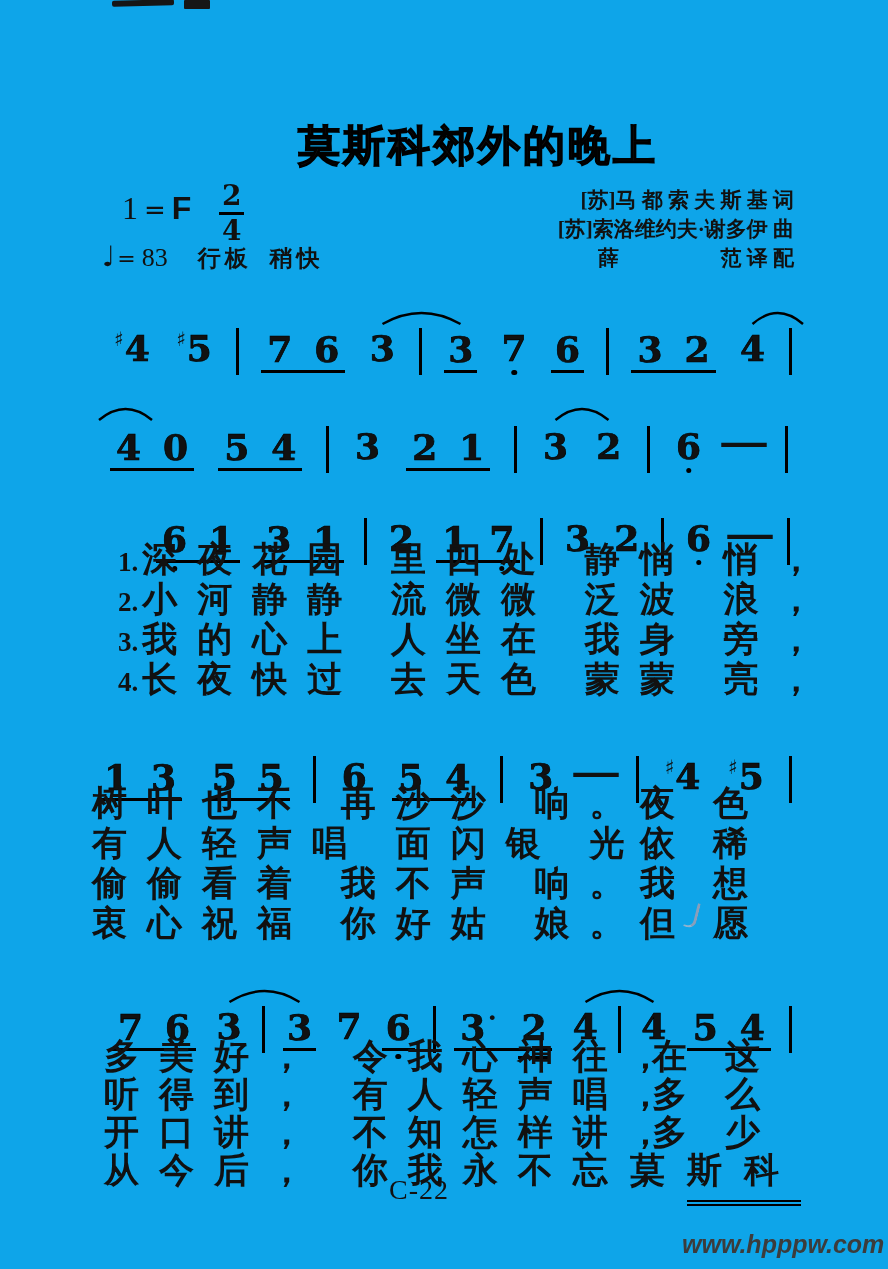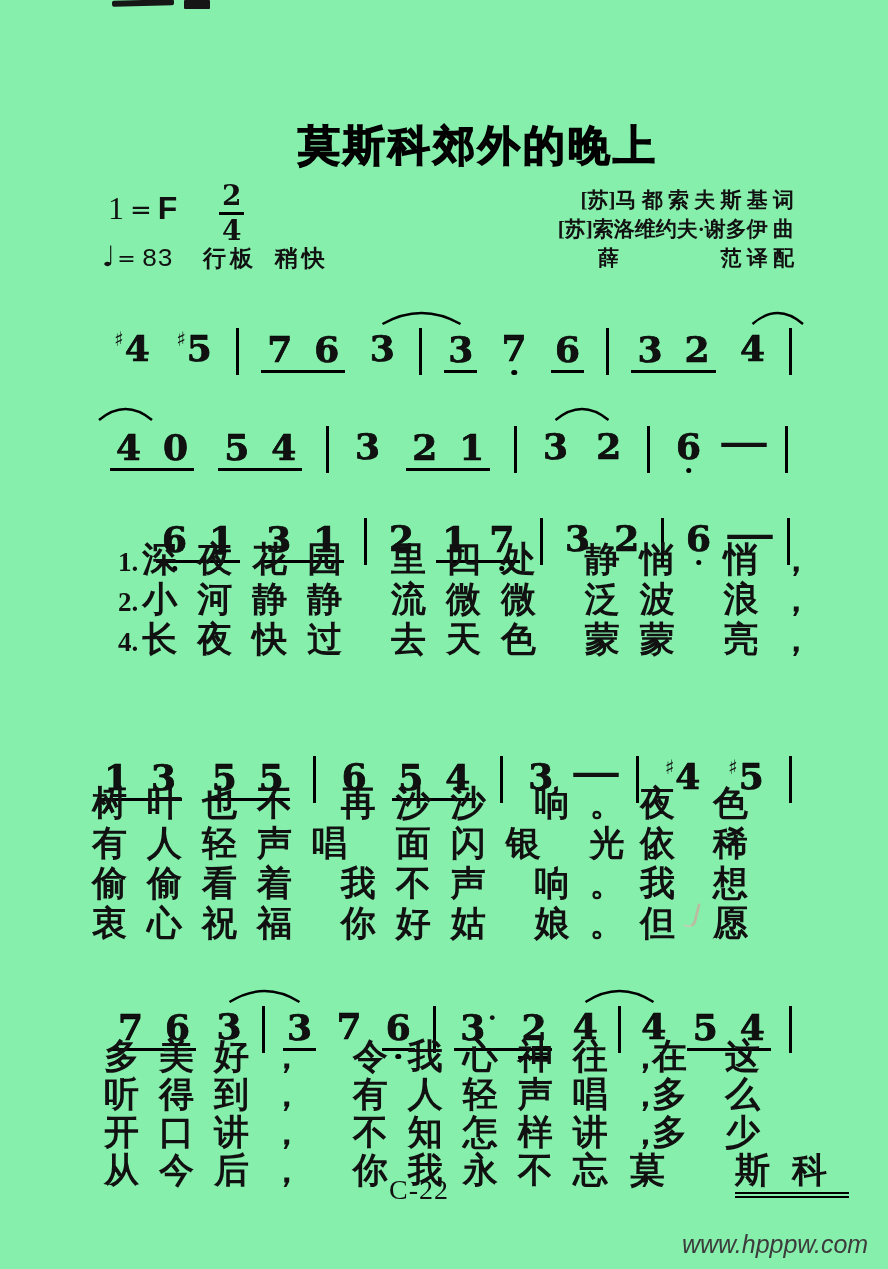--- a/index.html
+++ b/index.html
@@ -1,42 +1,42 @@
 <!DOCTYPE html>
 <html><head>
 <meta charset="utf-8">
 <style>
   html,body{margin:0;padding:0;background:#ffffff;}
-  .page{position:relative;width:888px;height:1269px;background:#86efac;overflow:hidden;
+  .page{position:relative;width:888px;height:1269px;background:#0ea5e9;overflow:hidden;
         font-family:"Liberation Serif","DejaVu Serif",serif;color:#111;}
 
   
   .sm{position:absolute;background:#161616;}
   .sm1{left:112px;top:0;width:62px;height:6px;transform:rotate(-1.5deg);border-radius:2px;}
   .sm2{left:184px;top:0;width:26px;height:9px;border-radius:1px;}
   .red-mark{position:absolute;left:686px;top:902px;width:9px;height:24px;
             border-right:3px solid #dd9b9b;border-bottom:2px solid #e8bcbc;
             transform:rotate(14deg);opacity:.6;border-radius:0 0 8px 0;}
 
   
   .title{position:absolute;top:118px;left:0;right:0;text-align:center;transform:translateX(34px);
          font-family:"Liberation Sans","DejaVu Sans",sans-serif;font-weight:900;font-size:42px;
          letter-spacing:3px;-webkit-text-stroke:1.3px #000;}
-  .keysig{position:absolute;left:108px;top:190px;font-size:32px;text-align:center;}
+  .keysig{position:absolute;left:122px;top:190px;font-size:32px;text-align:center;}
   .keysig .k-do{font-family:"Liberation Serif",serif;}
   .keysig .k-eq{margin:0 6px;font-family:"DejaVu Sans",sans-serif;font-size:26px;}
   .keysig .k-val{font-family:"Liberation Sans","DejaVu Sans",sans-serif;font-weight:700;}
   .timesig{position:absolute;left:219px;top:181px;display:flex;flex-direction:column;align-items:center;
            font-weight:700;font-size:28px;line-height:30px;font-family:"DejaVu Serif",serif;}
   .timesig .ts-n{border-bottom:3px solid #000;padding:0 3px 1px;}
   .timesig .ts-d{padding-top:1px;}
   .tempo{position:absolute;left:102px;top:240px;font-size:25px;display:flex;align-items:baseline;}
   .tempo .tp-note{font-family:"DejaVu Sans",sans-serif;font-size:28px;margin-right:2px;}
   .tempo .tp-eq{font-family:"DejaVu Sans",sans-serif;font-size:22px;margin-right:6px;}
-  .tempo .tp-bpm{font-family:Liberation Mono, monospace;font-size:26px;}
+  .tempo .tp-bpm{font-family:Liberation Serif, serif;font-size:26px;}
   .tempo .tp-text{margin-left:30px;font-weight:700;font-size:23px;letter-spacing:4px;font-family:Liberation Mono, monospace;}
   .credits{position:absolute;left:556px;top:186px;width:238px;font-size:21px;line-height:29px;
            text-align:right;font-weight:700;}
   .credits .cr3{display:flex;justify-content:space-between;padding-left:42px;}
 
   
   .mline{position:absolute;padding-top:26px;}
   .ml1{left:112px;top:300px;width:680px;}
   .ml2{left:110px;top:396px;width:678px;}
   .ml3{left:156px;top:488px;width:634px;}
@@ -65,27 +65,27 @@
   
   .lyrics{position:absolute;font-size:35px;font-weight:700;letter-spacing:20px;white-space:nowrap;}
   .lrow{position:relative;height:40px;line-height:40px;}
   .block1{left:118px;top:540px;}
   .block2{left:92px;top:784px;}
   .block3{left:104px;top:1038px;}
   .block3 .lrow{height:38px;line-height:38px;}
   .vno{font-size:27px;letter-spacing:0;margin-right:4px;font-weight:700;}
   .tail{position:absolute;left:548px;top:0;letter-spacing:38px;}
   .block3 .lrow:nth-child(4) .tail{left:526px;letter-spacing:22px;}
-  .tail-u{position:relative;border-bottom:2.5px solid #000;padding-bottom:2px;margin-left:48px;}
+  .tail-u{position:relative;border-bottom:2.5px solid #000;padding-bottom:10px;}
   .tail-u::after{content:"";position:absolute;left:0;right:0;bottom:-6px;height:2px;background:#000;}
 
   
   .pagenum{position:absolute;left:389px;top:1174px;font-size:28px;letter-spacing:1px;}
   .watermark{position:absolute;left:682px;top:1230px;font-family:"Liberation Sans","DejaVu Sans",sans-serif;
-             font-style:italic;font-weight:400;font-size:25px;color:#3c3c3c;}
+             font-style:italic;font-weight:700;font-size:25px;color:#3c3c3c;}
 </style>
 </head>
 <body>
 
 <div class="page">
 
   <div class="sm sm1"></div>
   <div class="sm sm2"></div>
   <div class="red-mark"></div>
 
@@ -360,20 +360,21 @@
       </div>
       <svg class="slurs" width="710" height="28">
         <path d="M132.5 24 Q 167.5 2 202.5 24" fill="none" stroke="#000" stroke-width="2.4"></path>
         <path d="M488.5 24 Q 522.5 2 556.5 24" fill="none" stroke="#000" stroke-width="2.4"></path>
       </svg>
     </div>
 
   <div class="lyrics block1">
     <div class="lrow"><span class="vno">1.</span><span class="vtext">深夜花园 里四处 静悄 悄，</span></div>
     <div class="lrow"><span class="vno">2.</span><span class="vtext">小河静静 流微微 泛波 浪，</span></div>
+    <div class="lrow"><span class="vno">3.</span><span class="vtext">我的心上 人坐在 我身 旁，</span></div>
     <div class="lrow"><span class="vno">4.</span><span class="vtext">长夜快过 去天色 蒙蒙 亮，</span></div>
   </div>
 
   <div class="lyrics block2">
     <div class="lrow"><span class="vtext">树叶也不 再沙沙 响。</span><span class="tail"><span>夜色</span></span></div>
     <div class="lrow"><span class="vtext">有人轻声唱 面闪银 光。</span><span class="tail"><span>依稀</span></span></div>
     <div class="lrow"><span class="vtext">偷偷看着 我不声 响。</span><span class="tail"><span>我想</span></span></div>
     <div class="lrow"><span class="vtext">衷心祝福 你好姑 娘。</span><span class="tail"><span>但愿</span></span></div>
   </div>
 

